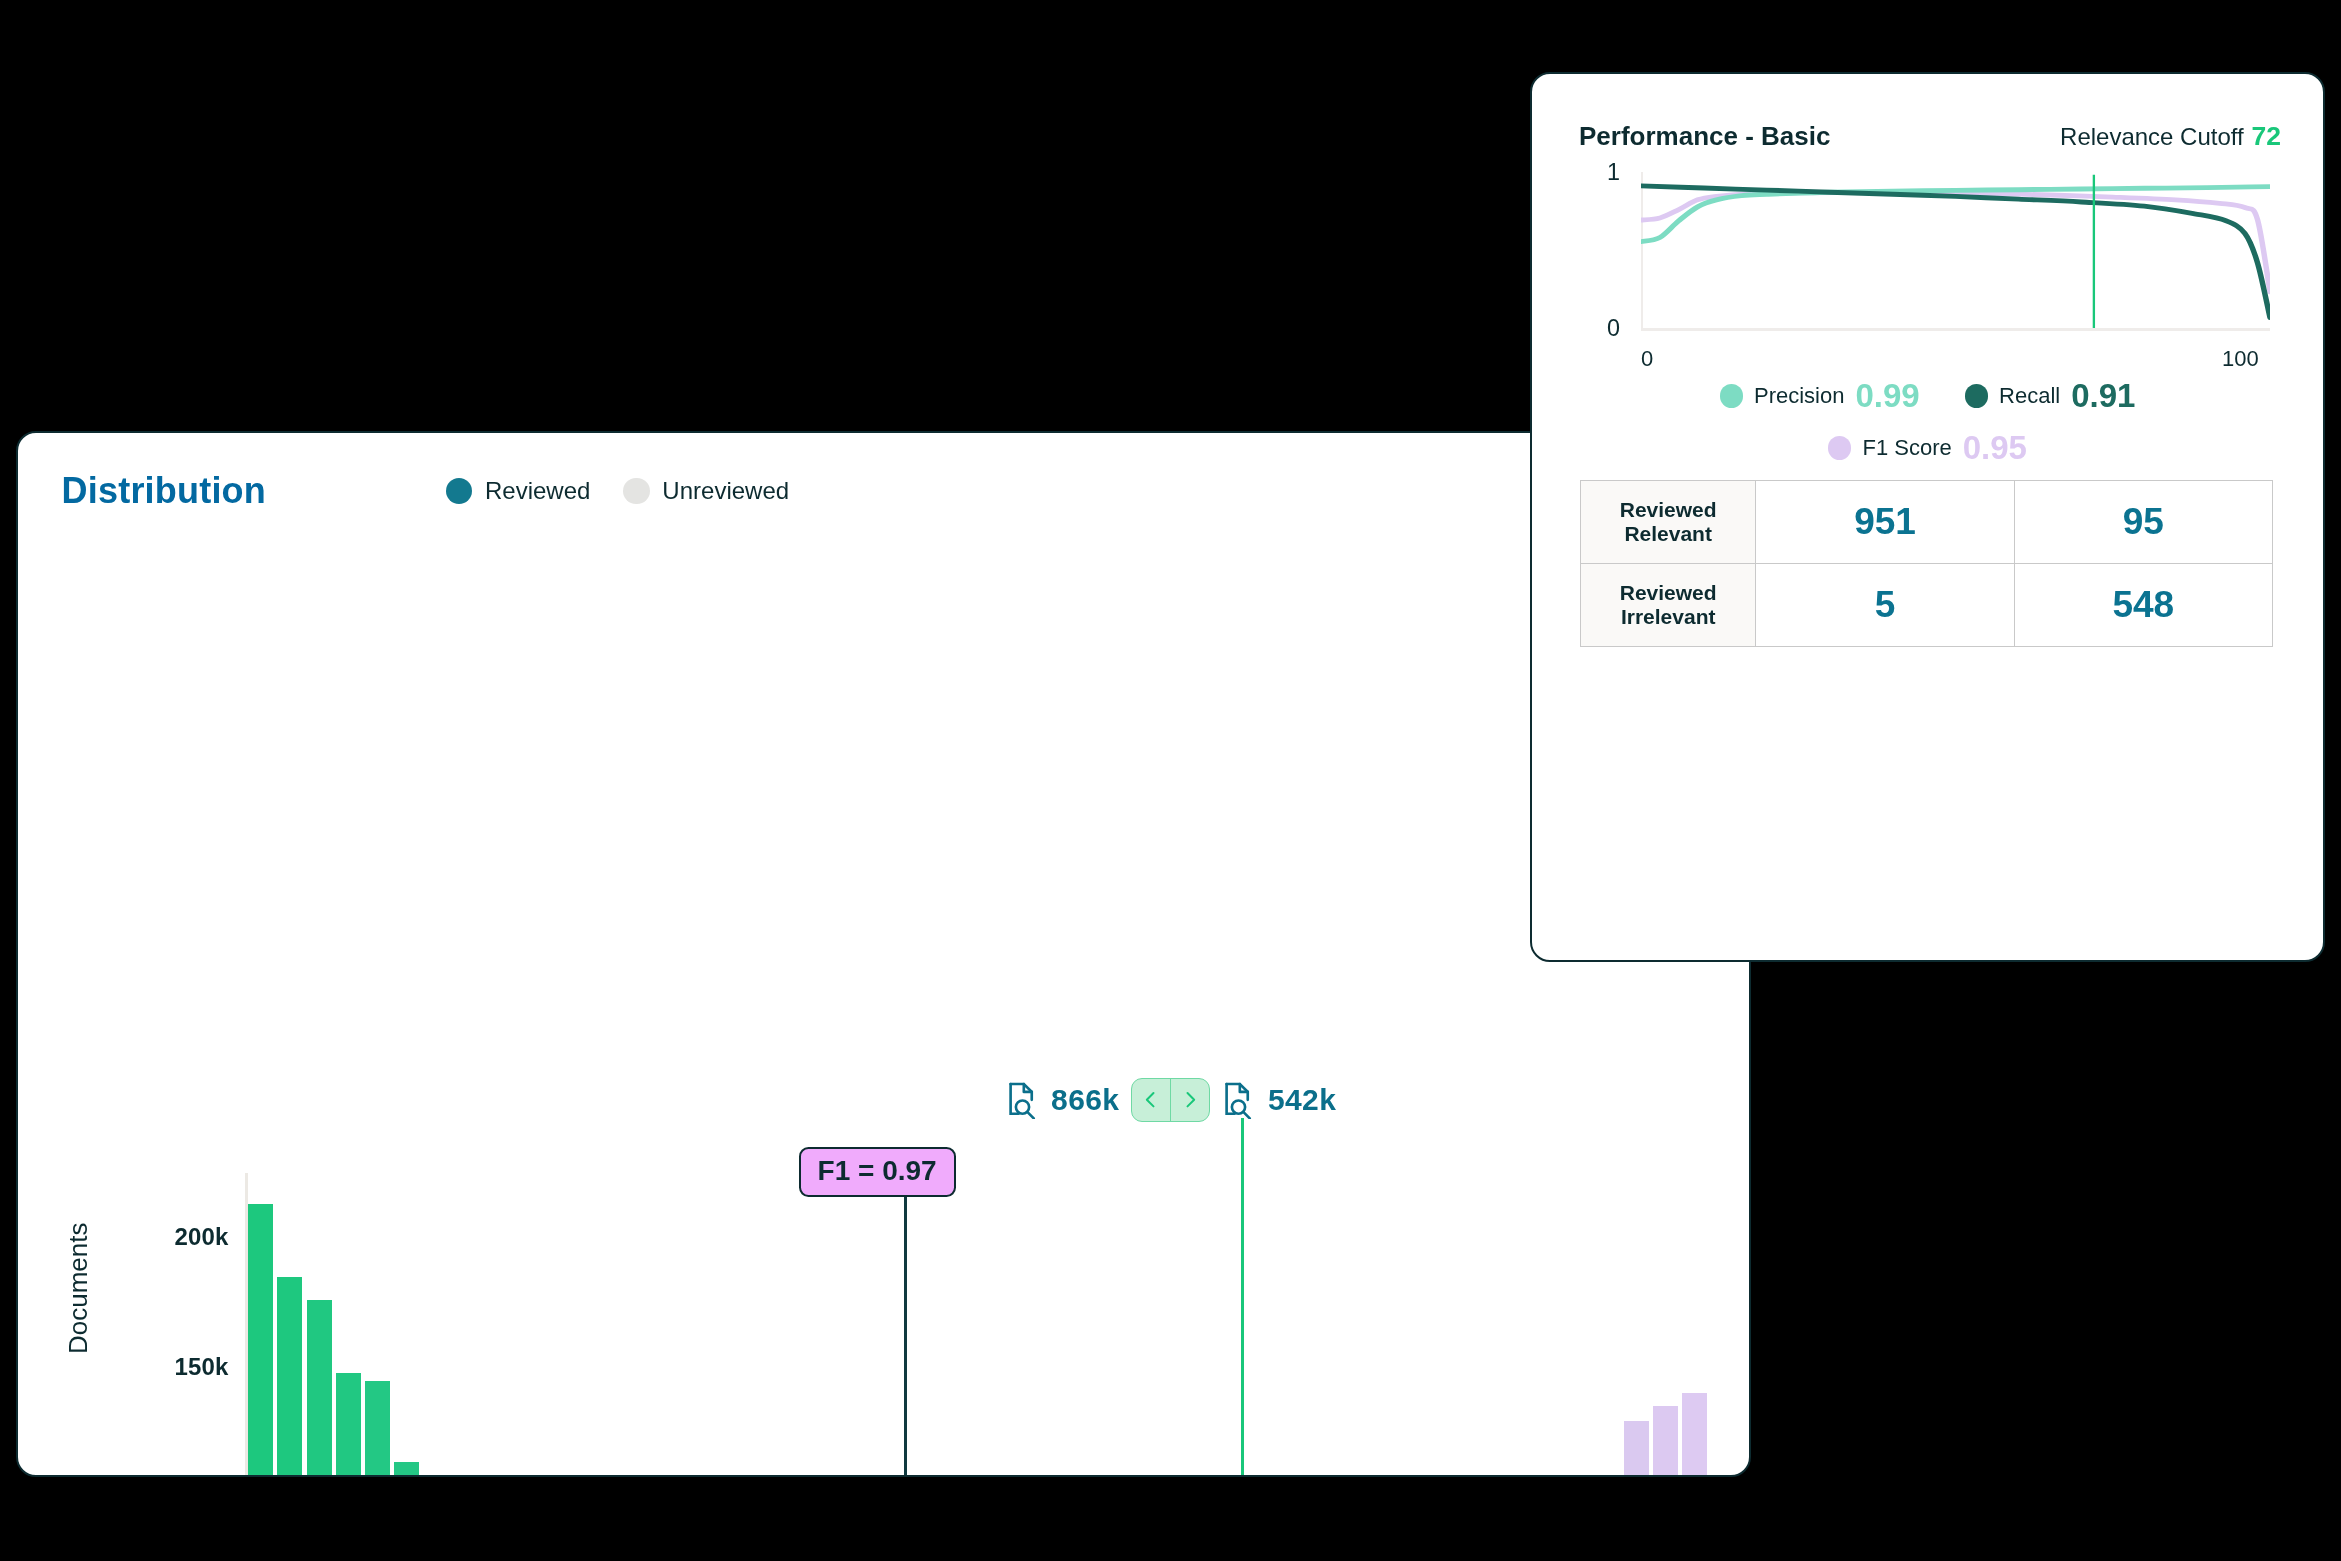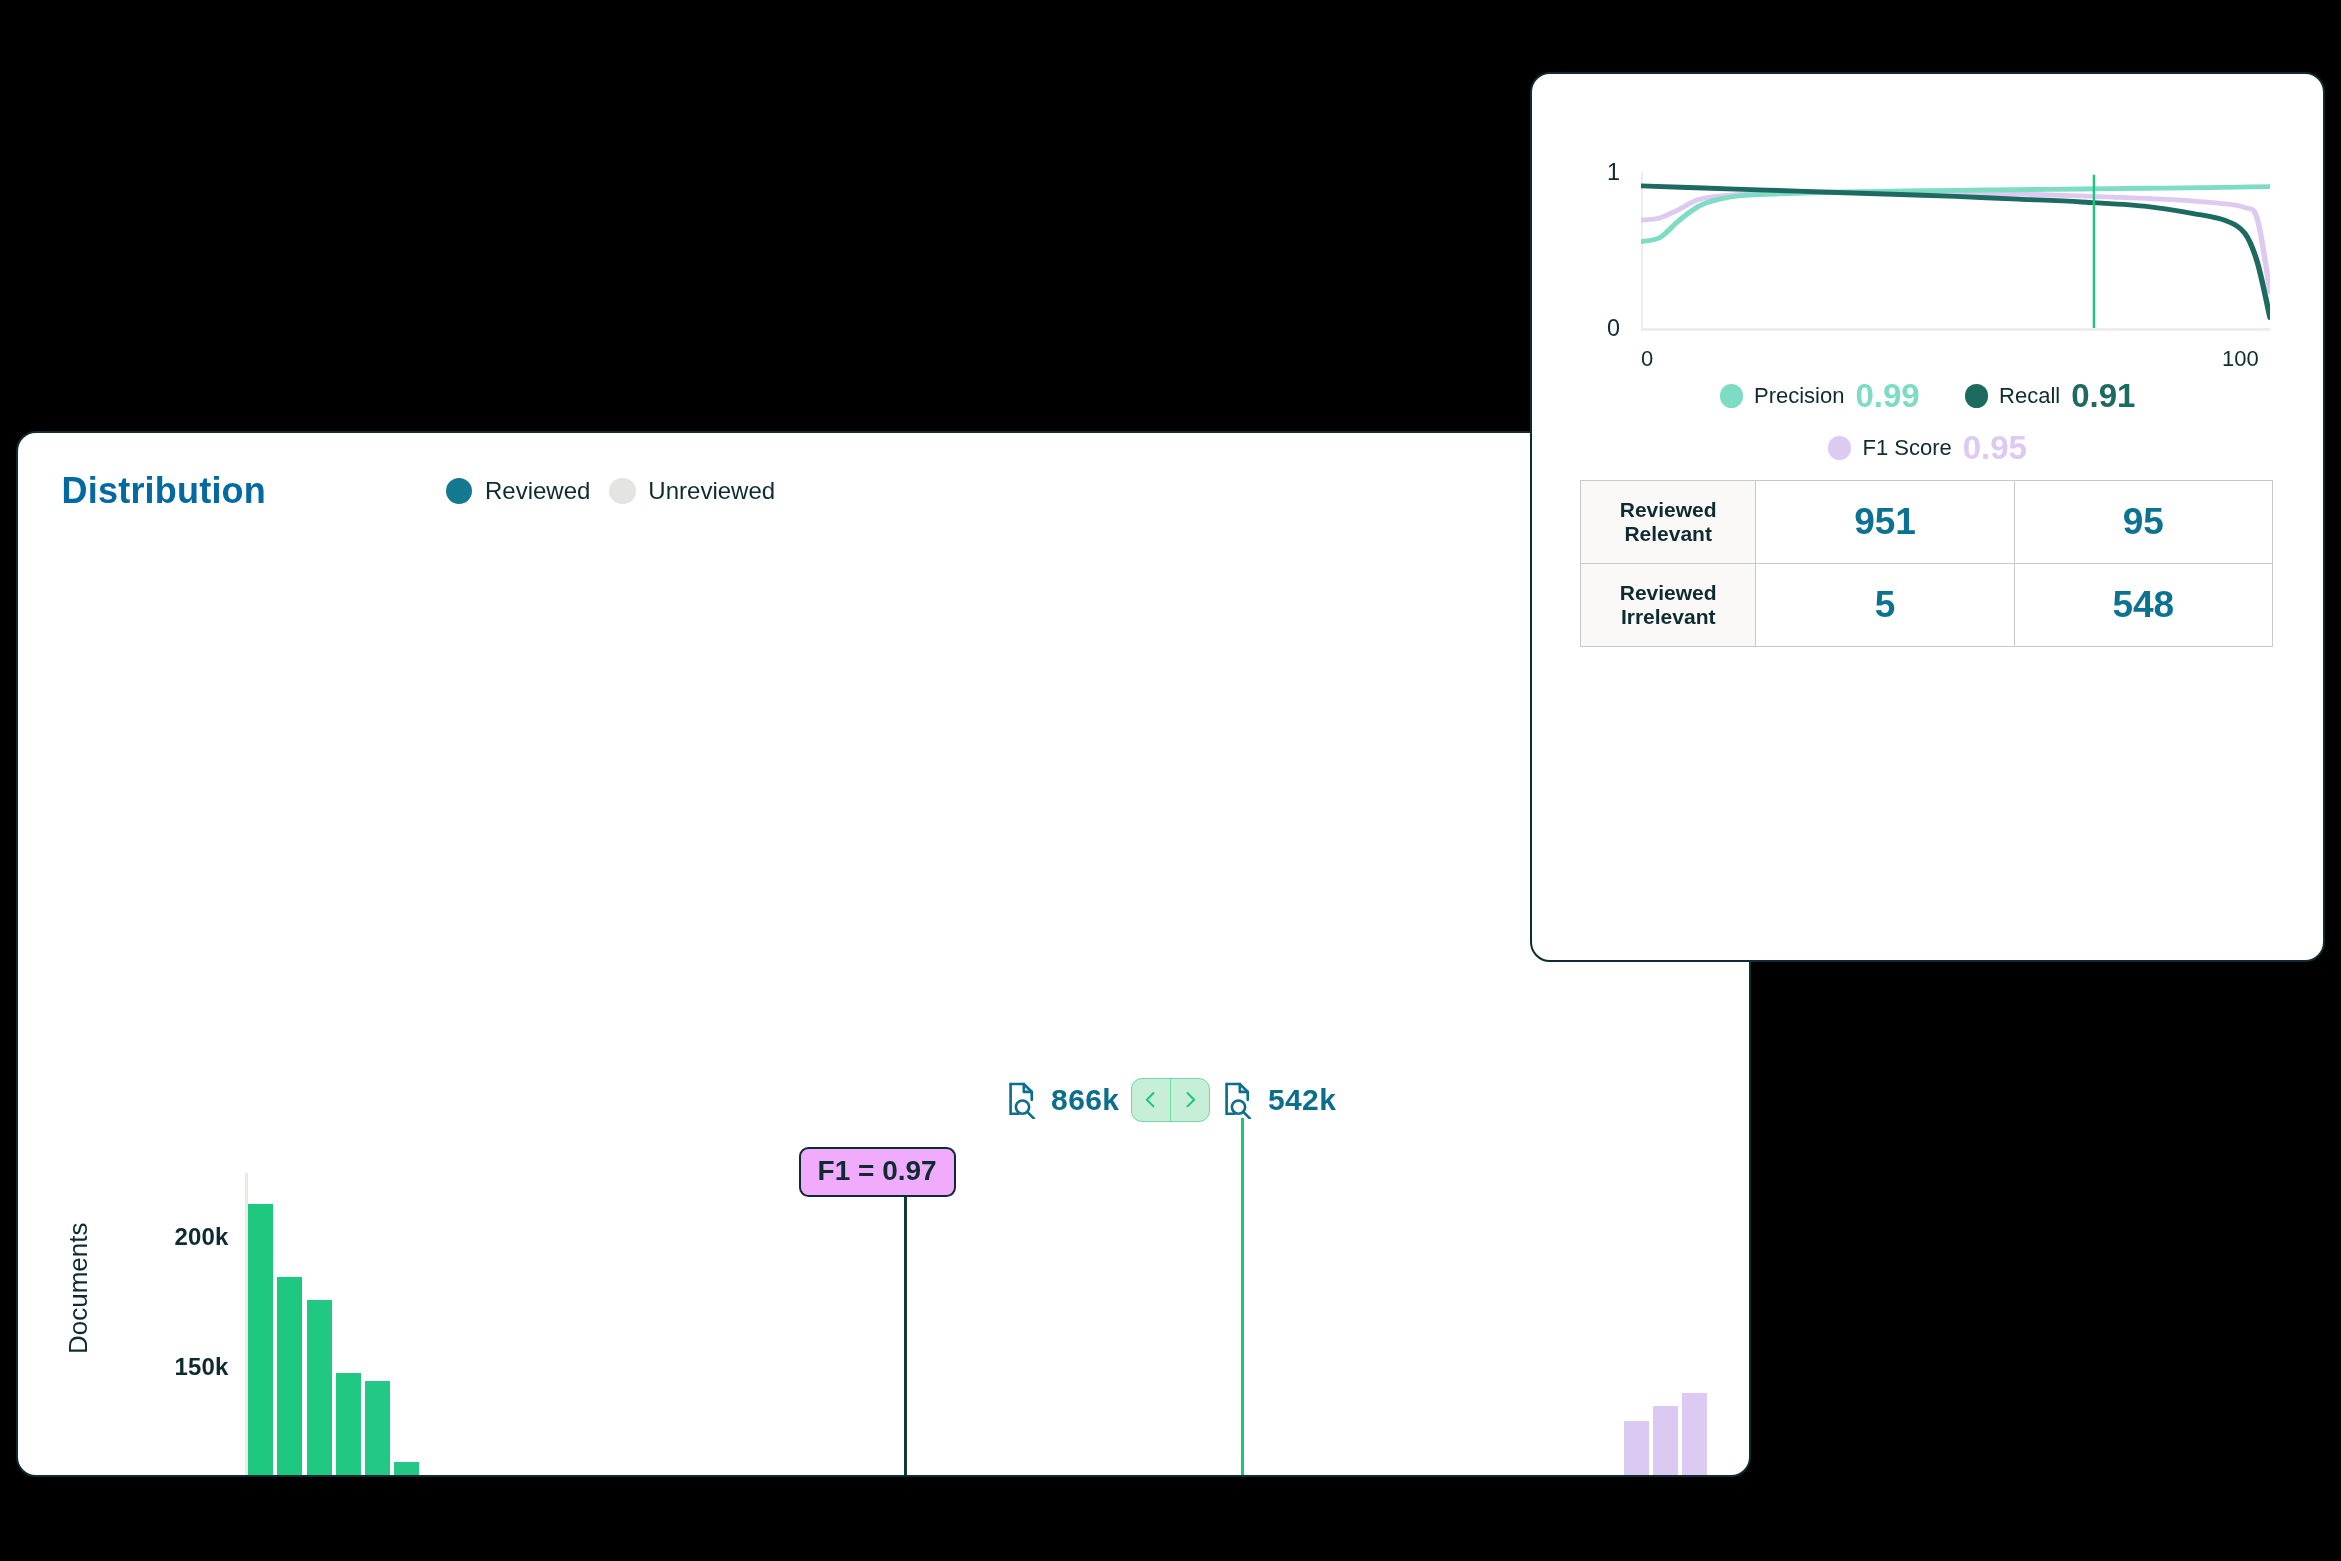--- a/index.html
+++ b/index.html
@@ -7,21 +7,21 @@
        font-family:"Liberation Sans",sans-serif;}
 
   
   #distribution-card{
     position:absolute;left:15.6px;top:431px;width:1735px;height:1046px;
     background:#fff;border:2.3px solid #0d2b30;border-radius:20px;
     box-sizing:border-box;overflow:hidden;
   }
   #dist-header{position:absolute;left:44px;top:37px;display:flex;align-items:center;gap:0;}
   #dist-title{font-size:36px;font-weight:700;color:#0369a1;letter-spacing:0.2px;}
-  #dist-legend{display:flex;align-items:center;gap:19px;margin-left:180px;}
+  #dist-legend{display:flex;align-items:center;gap:33px;margin-left:180px;}
   .legend-item{display:flex;align-items:center;gap:12.5px;}
   .legend-dot{width:26.5px;height:26.5px;border-radius:50%;display:block;}
   .legend-label{font-size:24px;color:#0d2b30;}
 
   
   #counts-row{position:absolute;left:988px;top:645px;display:flex;align-items:center;gap:12px;}
   .doc-count{display:flex;align-items:center;gap:12.5px;}
   .doc-count .num{font-size:30px;font-weight:700;color:#0b6f8b;letter-spacing:0.4px;}
   #stepper{display:flex;background:#c7efd8;border:1.6px solid #6fd9a4;border-radius:11px;overflow:hidden;}
   .step-btn{width:38px;height:42px;display:flex;align-items:center;justify-content:center;cursor:pointer;}
@@ -163,20 +163,26 @@
         <path d="M16 23l4.5 4.5" stroke="#0b6f8b" stroke-width="2" stroke-linecap="round"></path>
       </svg>
       <span class="num">542k</span>
     </div>
   </div>
 
 </div>
 
 <div id="performance-card">
 
+  <div id="perf-header">
+    <span id="perf-title">Performance - Basic</span>
+    <span id="perf-cutoff">
+      <span>Relevance Cutoff</span><span class="val">72</span>
+    </span>
+  </div>
 
   <div id="perf-chart-axis-y"></div>
   <div id="perf-chart-axis-x"></div>
   <span id="perf-y1">1</span>
   <span id="perf-y0">0</span>
   <span id="perf-x0">0</span>
   <span id="perf-x100">100</span>
 
   <svg id="perf-chart" viewBox="0 -20 806 224" preserveAspectRatio="none">
       <path d="M0.0,49.0C4.0,48.5 16.1,48.5 24.2,46.0C32.2,43.5 40.3,38.3 48.4,34.0C56.4,29.7 64.5,23.2 72.5,20.0C80.6,16.8 84.6,16.5 96.7,15.0C108.8,13.5 127.6,11.8 145.1,11.0C162.5,10.2 178.7,10.2 201.5,10.0C224.3,9.8 255.2,9.6 282.1,9.6C309.0,9.6 335.8,9.8 362.7,10.0C389.6,10.2 416.4,10.5 443.3,11.0C470.2,11.5 497.0,12.2 523.9,13.0C550.8,13.8 577.6,14.8 604.5,16.0C631.4,17.2 662.3,18.5 685.1,20.0C707.9,21.5 726.7,23.2 741.5,25.0C756.3,26.8 765.7,27.2 773.8,31.0C781.8,34.8 784.5,27.8 789.9,48.0C795.3,68.2 803.3,134.7 806.0,152.0" fill="none" stroke="#ddc9f2" stroke-width="7" stroke-linecap="round"></path>

